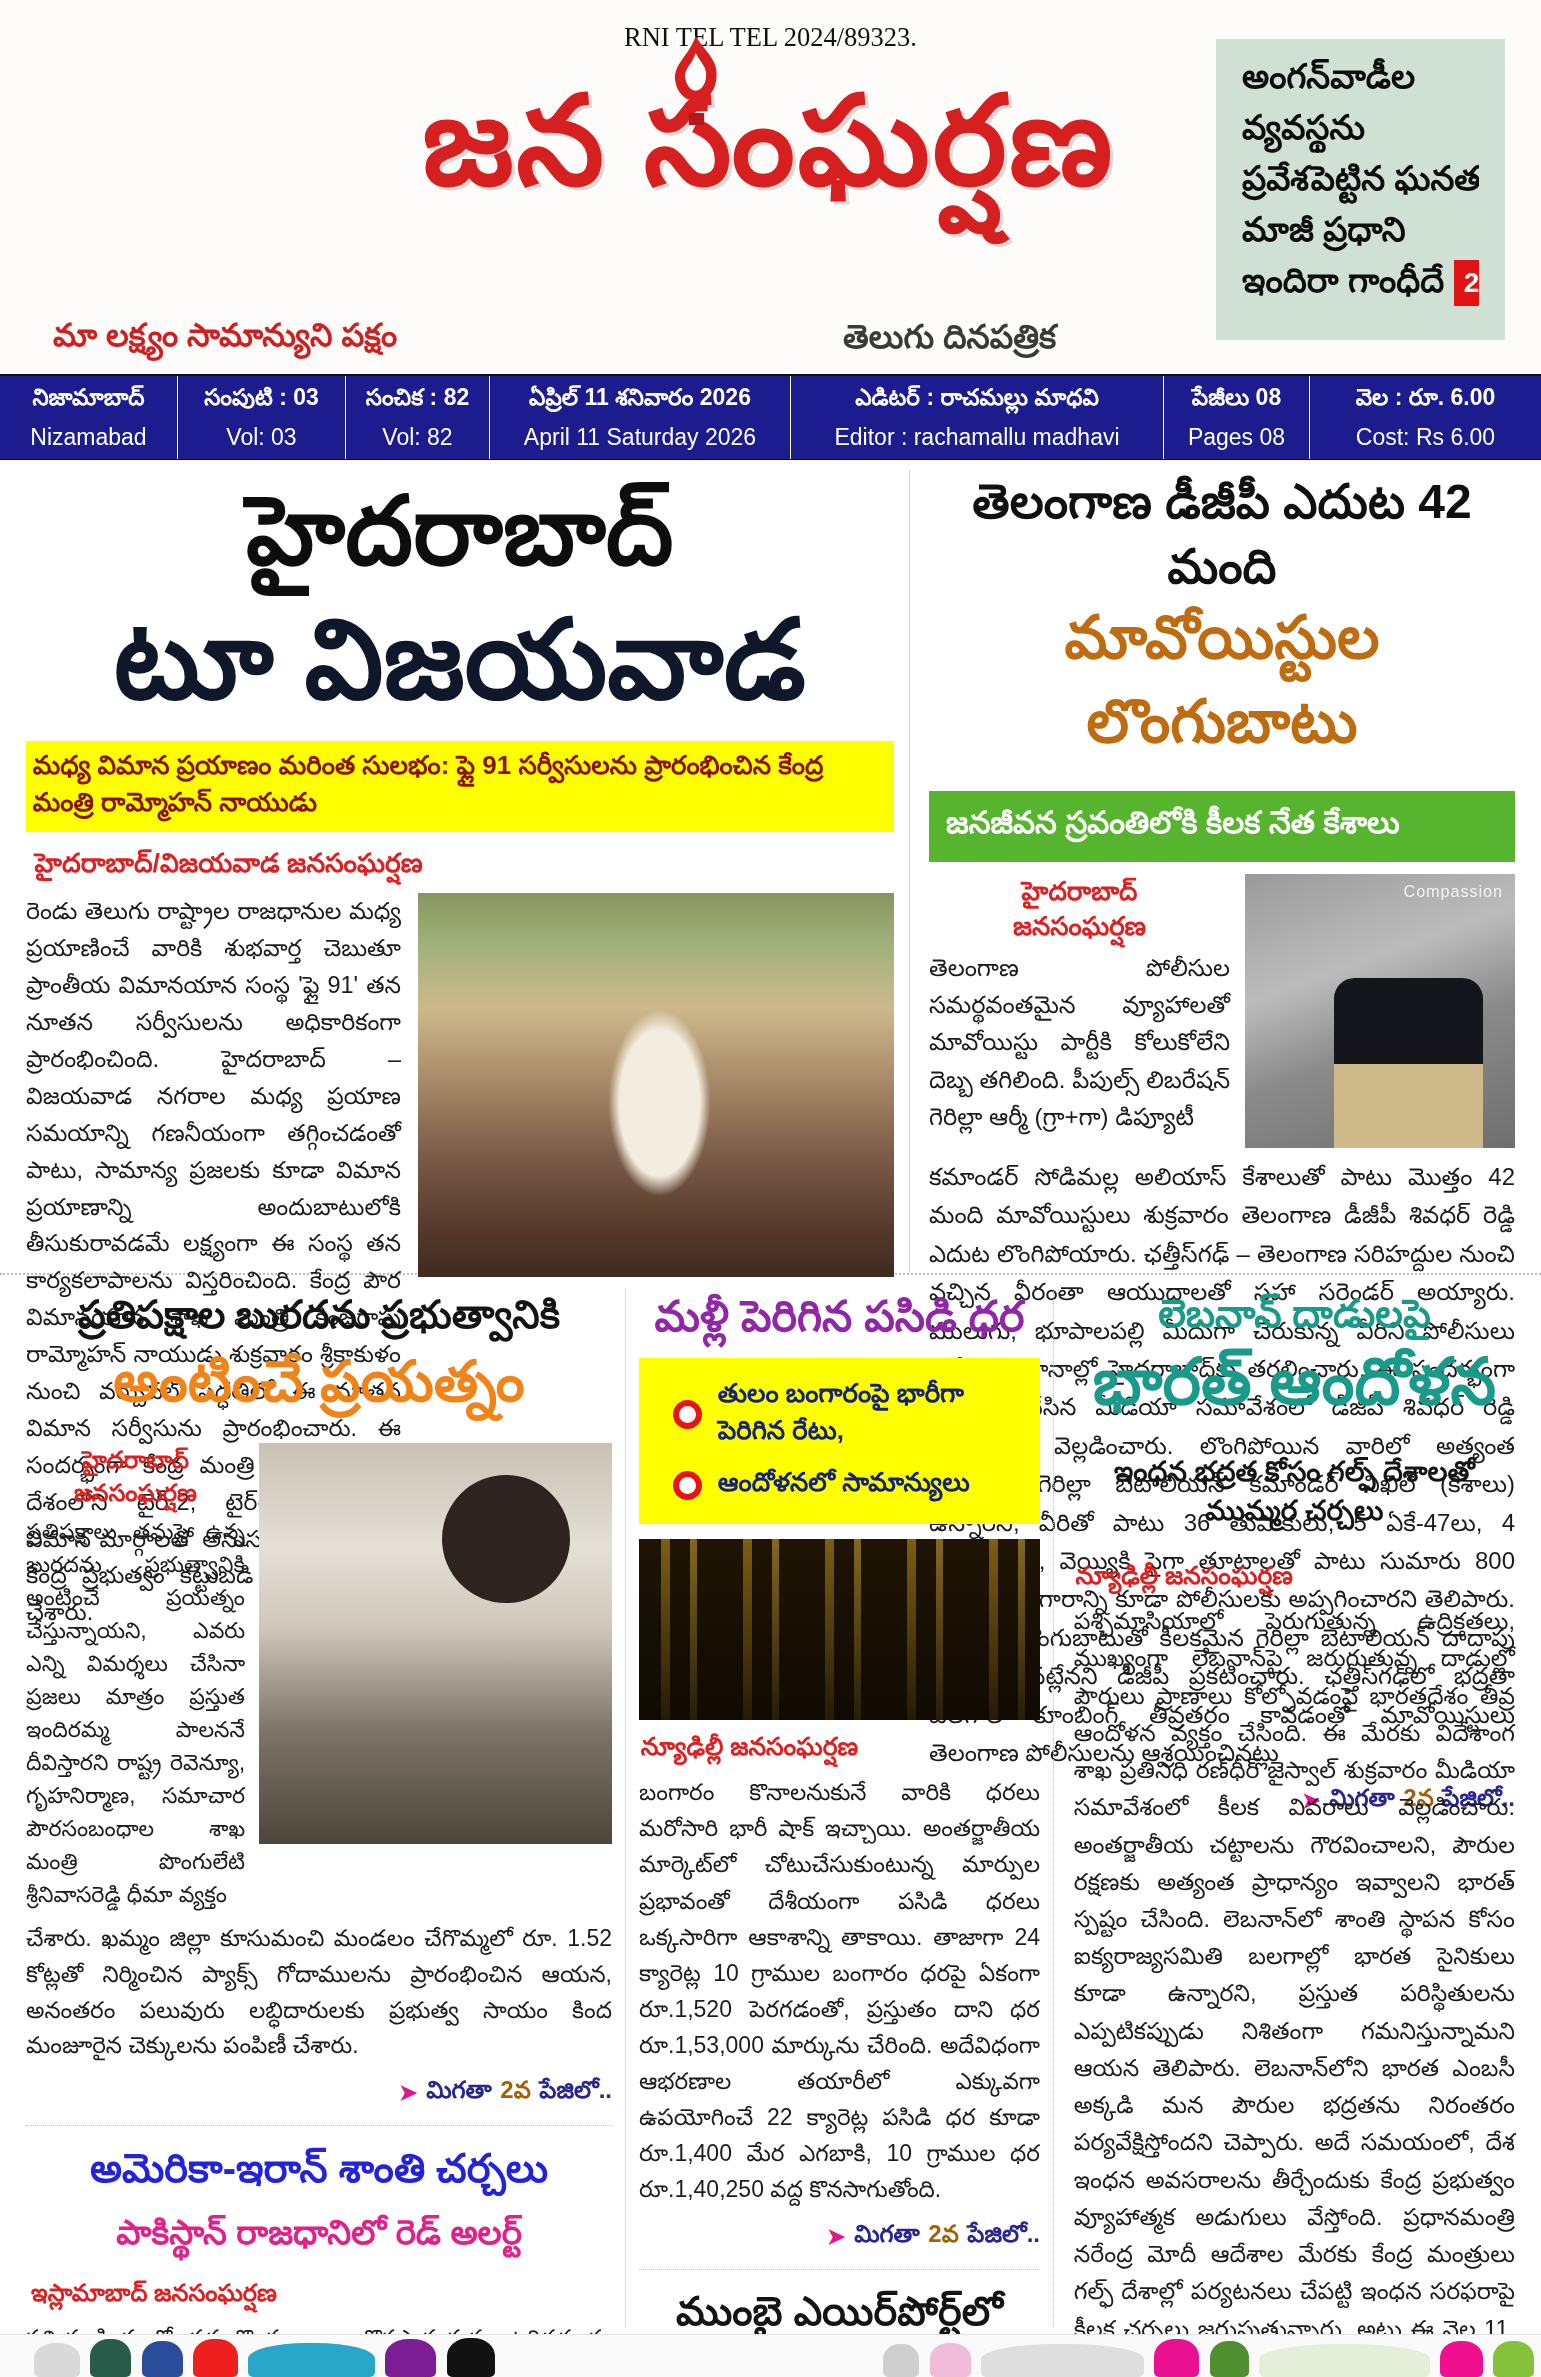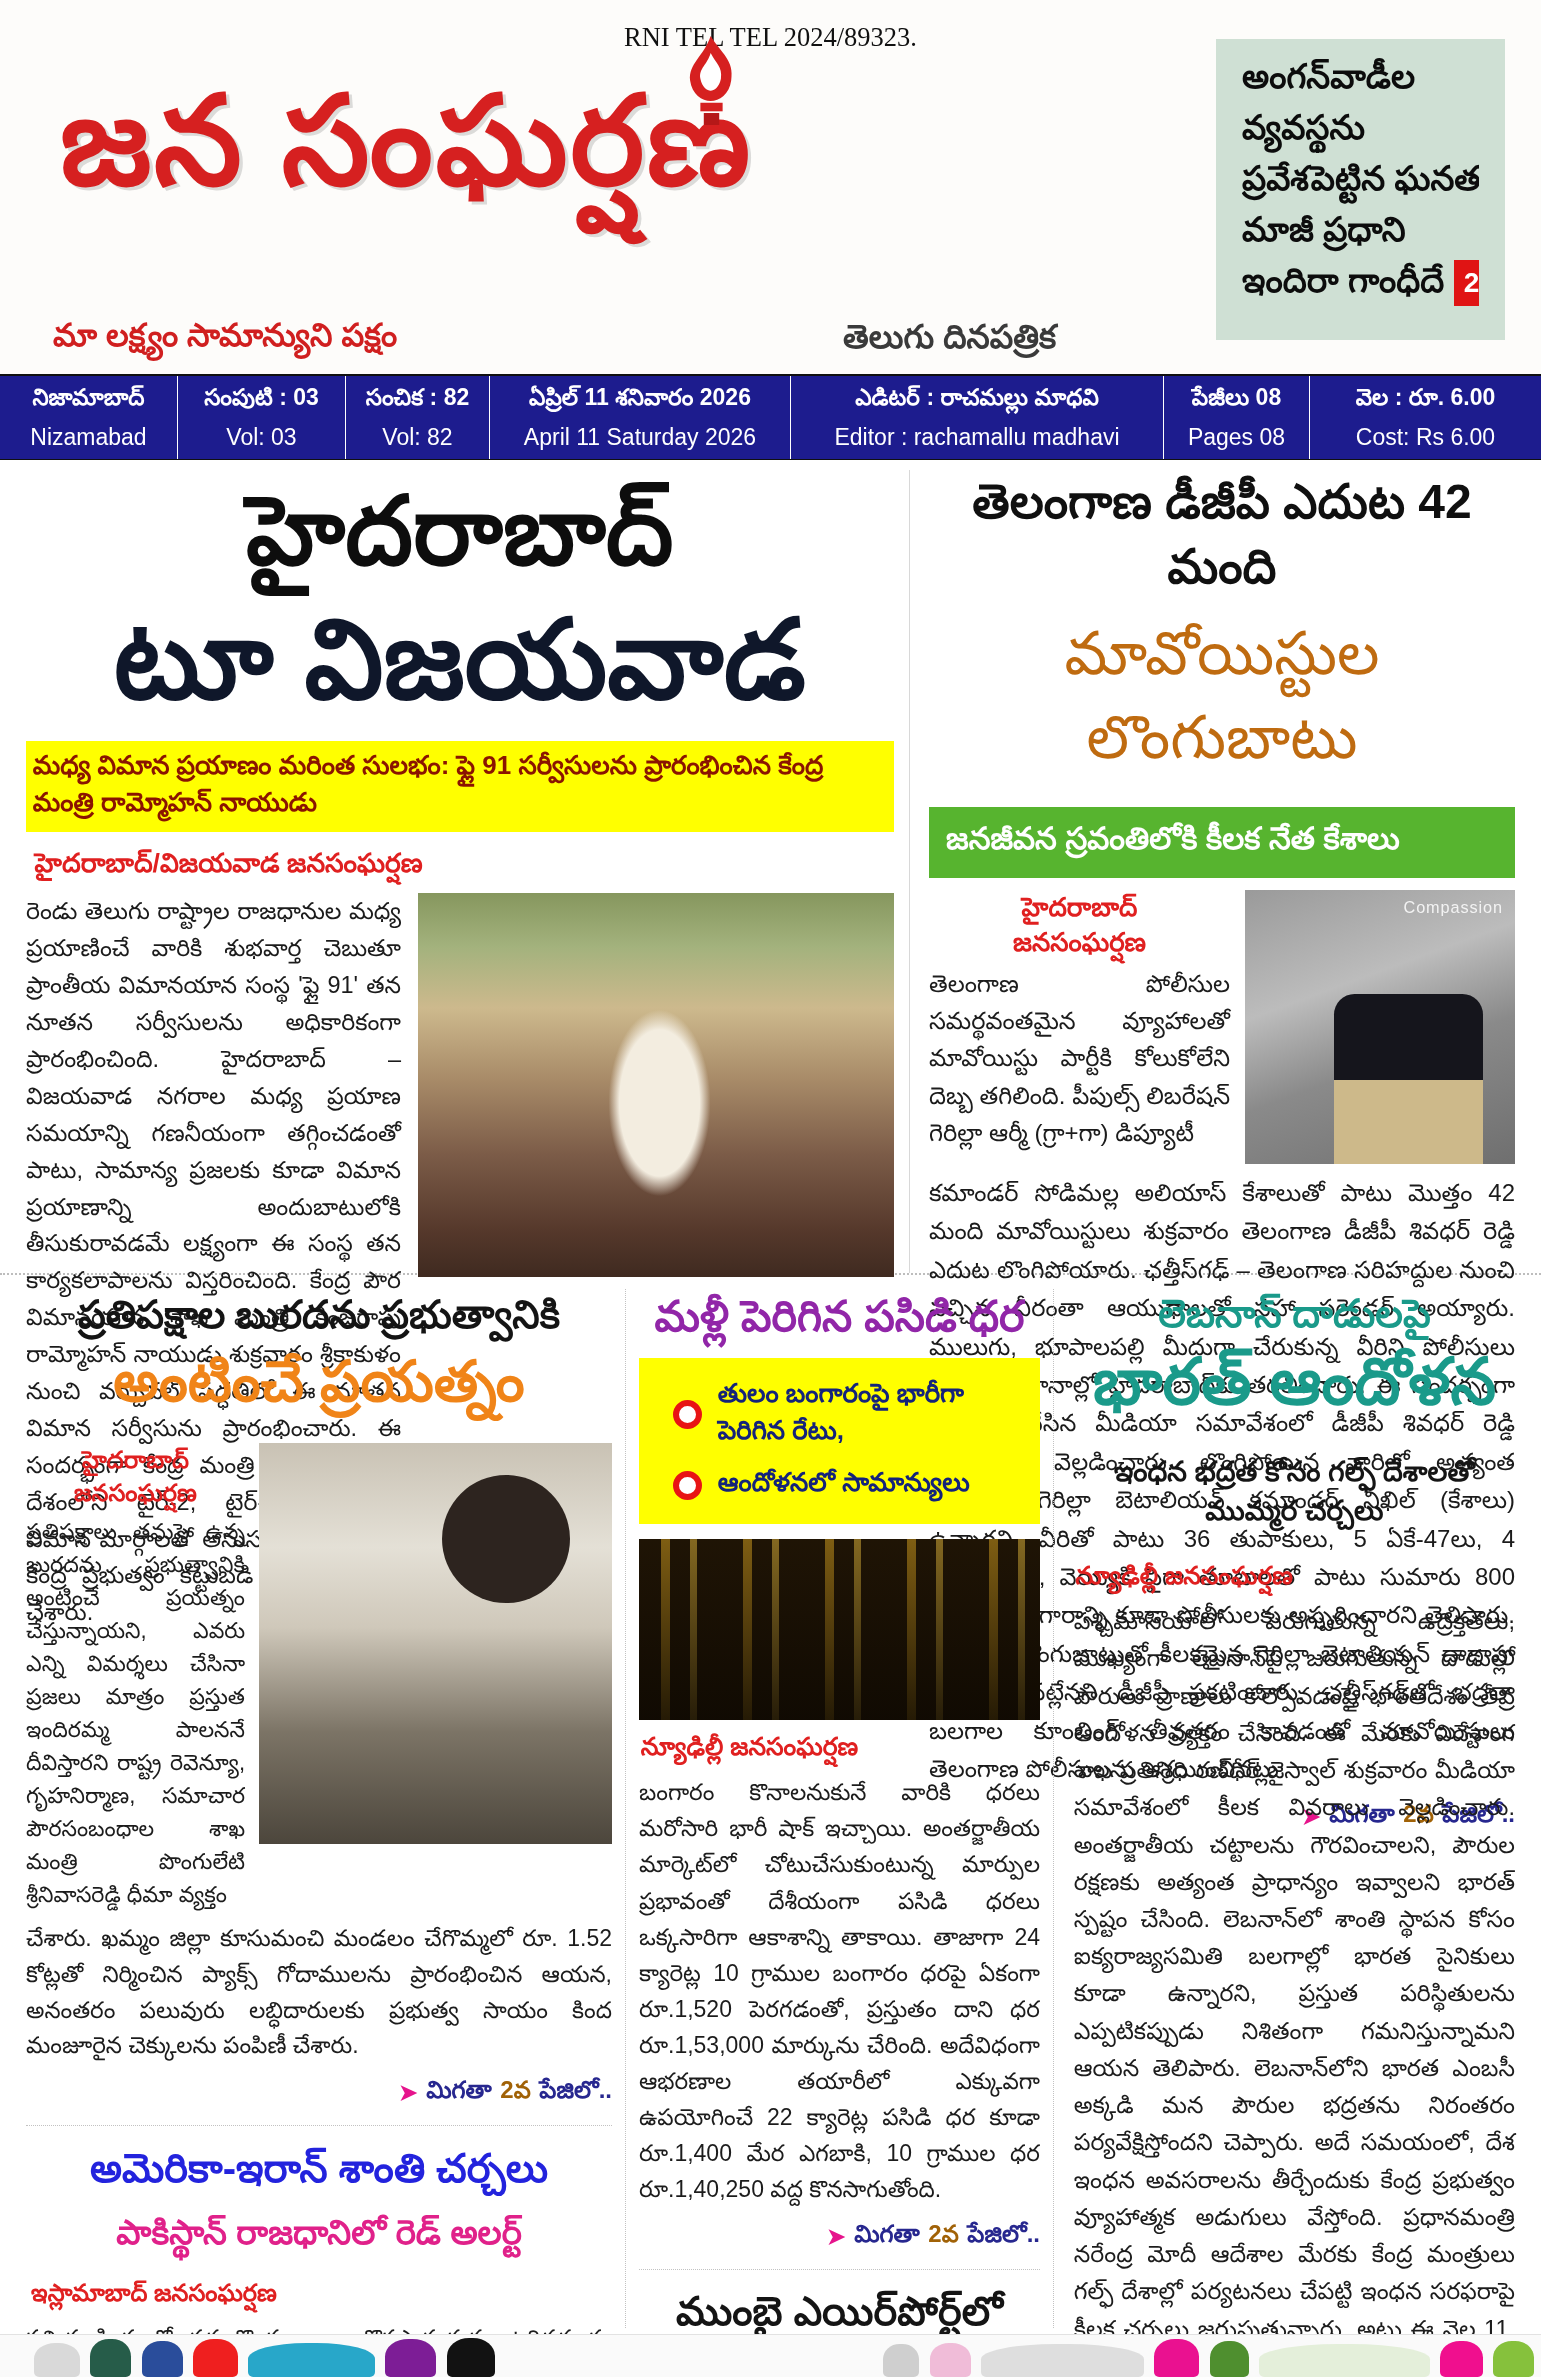--- a/index.html
+++ b/index.html
@@ -4,21 +4,21 @@
 <style>
   html,body{margin:0;padding:0;}
   body{width:1541px;height:2377px;overflow:hidden;background:#ffffff;
        font-family:"Liberation Sans", sans-serif;color:#1c1c1c;position:relative;}
   .page{width:1541px;height:2377px;position:relative;background:#fff;}
 
   
   .masthead{height:374px;position:relative;background:#fdfcfa;}
   .rni{position:absolute;top:22px;left:0;right:0;text-align:center;
        font-family:"Liberation Serif", serif;font-size:26.5px;color:#111;}
-  .logo-wrap{position:absolute;left:60px;top:75px;width:1070px;text-align:left;}
+  .logo-wrap{position:absolute;left:45px;top:75px;width:1070px;text-align:right;}
   .logo-text{color:#d62020;font-size:125px;font-weight:800;line-height:1.05;letter-spacing:2.6px;
              text-shadow:3.4px 3.4px 0 rgba(120,120,120,.25);}
   .flame{position:absolute;left:623px;top:-39px;}
   .tagline{position:absolute;left:53px;top:317px;color:#d01f1f;font-weight:700;font-size:32px;}
   .ptype{position:absolute;left:843px;top:318px;color:#3a3a3a;font-weight:700;font-size:33px;}
   .promo{position:absolute;right:36px;top:39px;width:289px;height:301px;background:#cfe0d4;
          padding:12px 26px;box-sizing:border-box;font-weight:700;font-size:34px;line-height:1.5;color:#0c0c0c;}
   .promo-line{white-space:nowrap;overflow:hidden;}
   .badge2{display:inline-block;background:#e01414;color:#fff;font-size:28px;font-weight:700;
           padding:1.7px 9.4px;margin-left:10.3px;vertical-align:middle;}
@@ -48,21 +48,21 @@
   .lead-photo{flex:1;height:384px;
      background:linear-gradient(180deg,#86975e 0%,#a3b27d 14%,#cdb98d 30%,#a98c69 48%,#7c5c48 68%,#55382b 88%,#3f2a20 100%);}
   .lead-photo::after{content:"";position:absolute;left:40%;top:30%;width:103px;height:188px;border-radius:40%;
      background:radial-gradient(ellipse at center,#f3ede0 0 55%,rgba(243,237,224,0) 70%);}
   .more{display:flex;justify-content:flex-end;align-items:center;gap:8.6px;margin-top:12px;
         font-weight:700;font-size:24px;color:#27278f;}
   .more .arrow{color:#e6148c;font-size:22px;}
   .more .pg{color:#a16207;}
   .lead-right{flex:1;padding-left:19px;box-sizing:border-box;}
   .sh1{font-size:48px;font-weight:800;text-align:center;color:#101010;line-height:1.35;}
-  .sh2{font-size:60px;font-weight:400;text-align:center;color:#bf6b10;margin-top:19px;}
+  .sh2{font-size:60px;font-weight:700;text-align:center;color:#bf6b10;margin-top:3px;}
   .band{background:#57b42f;color:#fff;font-weight:700;font-size:31px;padding:13.7px 17px;margin-top:20.5px;}
   .sr-row{display:flex;gap:15.4px;margin-top:12px;}
   .sr-col{width:301px;}
   .sr-byline{text-align:center;font-size:26px;line-height:1.35;margin-bottom:5.1px;}
   .sr-intro{font-size:24px;line-height:1.55;text-align:justify;}
   .sr-photo{flex:1;height:274px;
      background:linear-gradient(160deg,#9a9a9a 0%,#bcbcbc 35%,#8a8a8a 60%,#6f6f6f 100%);}
   .sr-photo .chair{position:absolute;right:12%;bottom:-8%;width:55%;height:70%;border-radius:20.5px;
      background:linear-gradient(180deg,#15151c 0 45%,#cdb98a 45% 100%);}
   .sr-photo .cap{position:absolute;right:12px;top:8.6px;color:#f3f3f3;font-size:16.3px;letter-spacing:0.9px;}

